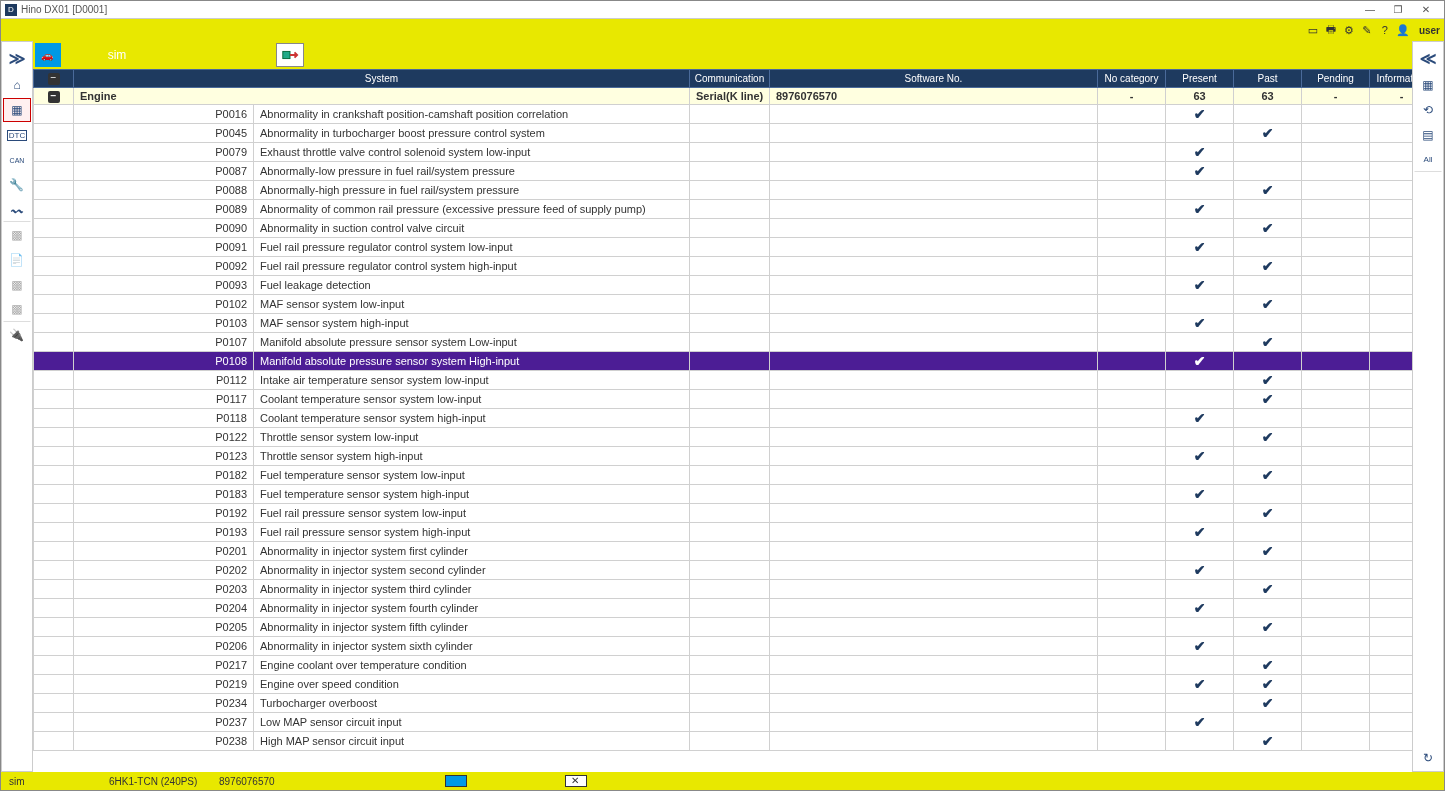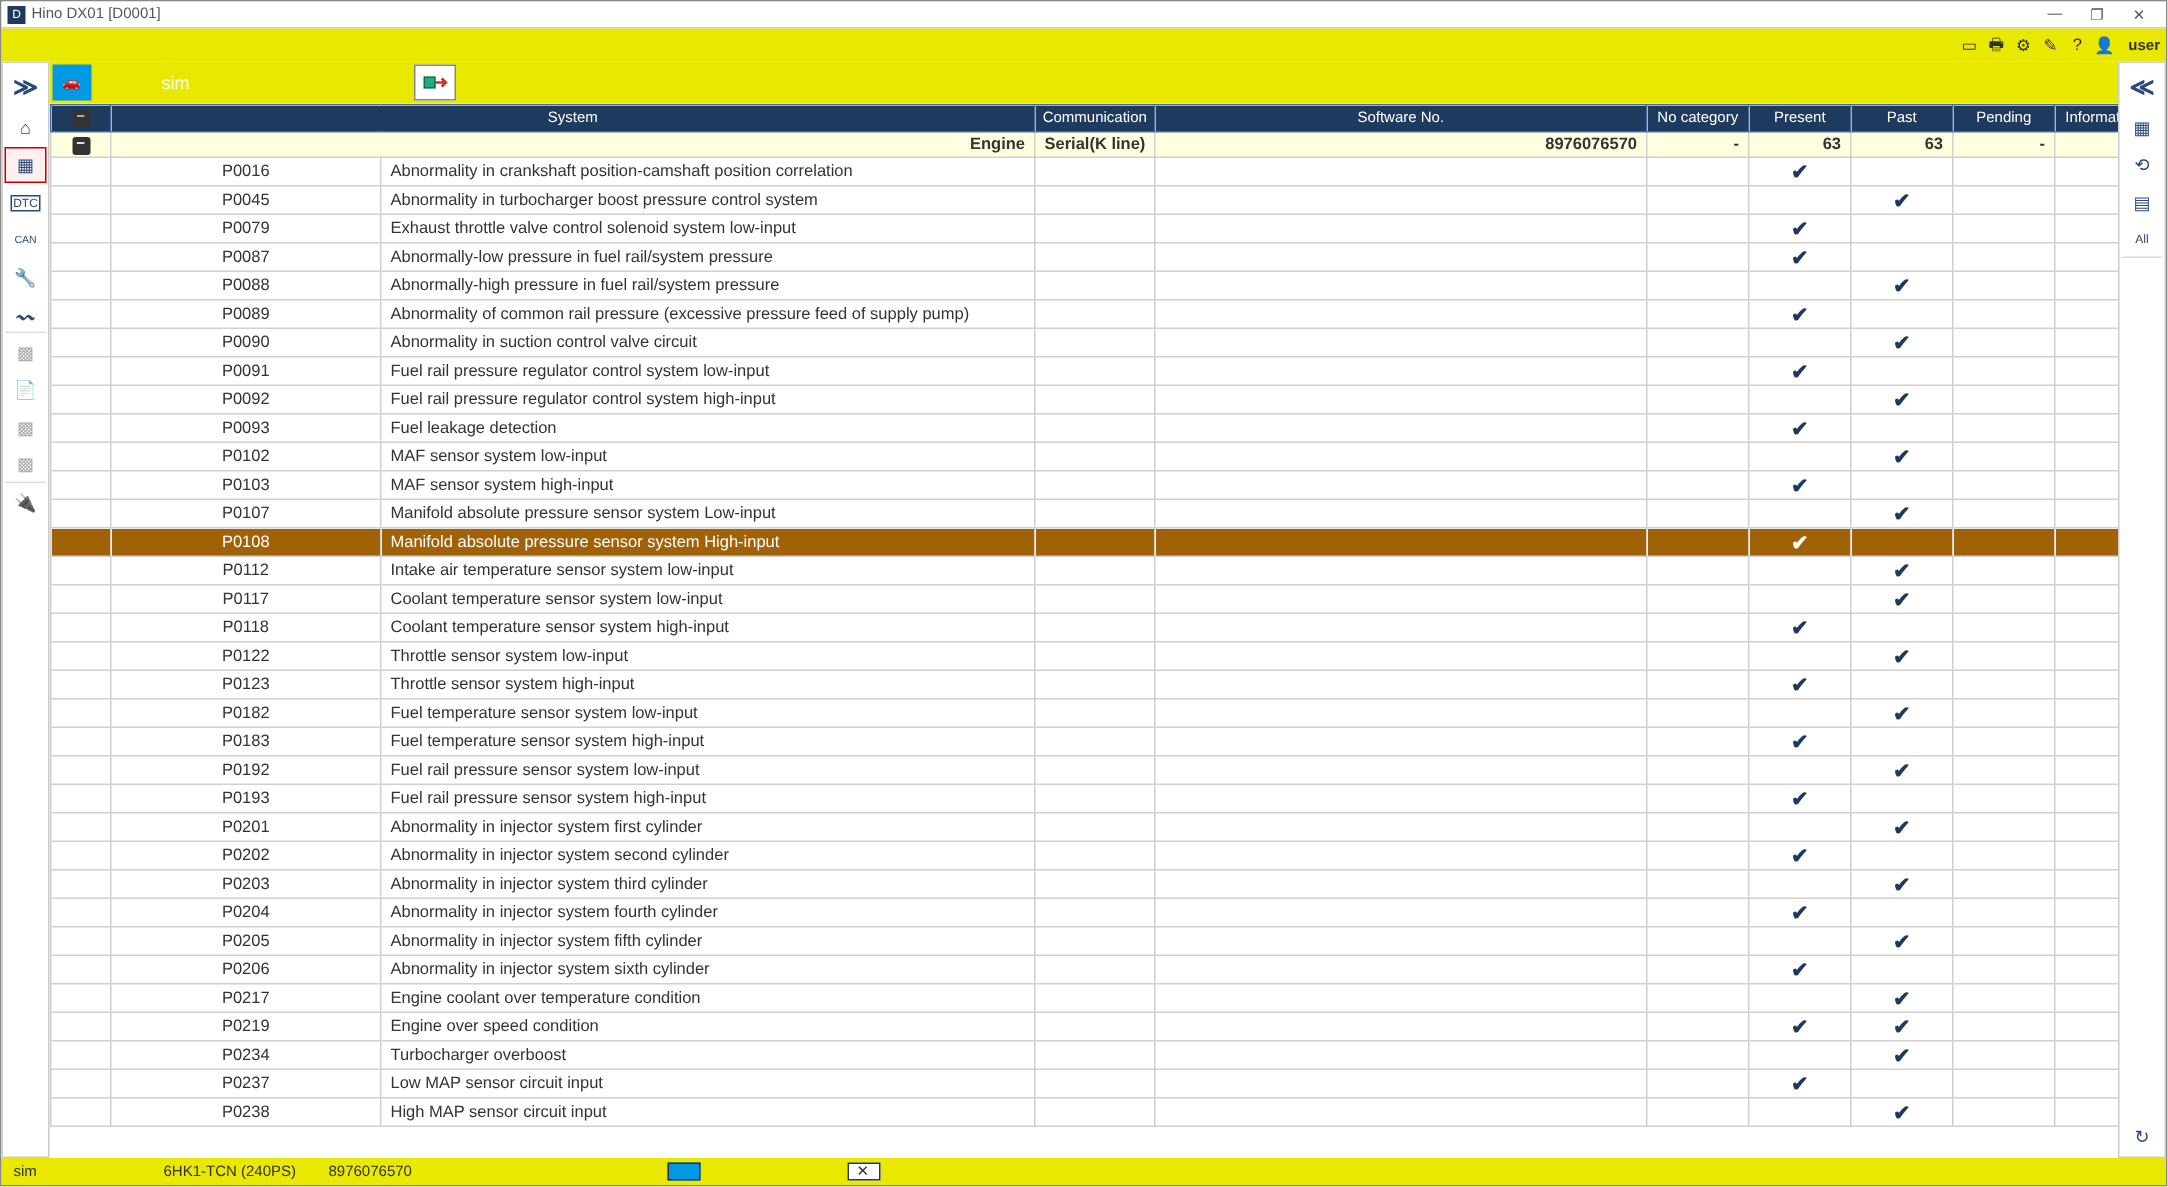--- a/index.html
+++ b/index.html
@@ -24,24 +24,24 @@
   .vinbtn { width: 26px; height: 24px; background: #0099e5; display: flex; align-items: center; justify-content: center; margin-right: 8px; color: #fff; font-size: 10px; }
   .vinlabel { color: #fff; font-size: 12px; margin-right: 12px; margin-top: 48px; }
   .vinval { color: #fff; font-size: 12px; }
   .vinaction { margin-left: 150px; width: 28px; height: 24px; background: #fff; border: 1px solid #888; display: flex; align-items: center; justify-content: center; }
   .vinaction svg { width: 18px; height: 18px; }
   .grid { flex: 1; overflow: auto; background: #fff; position: relative; }
   table { border-collapse: collapse; width: 100%; table-layout: fixed; }
   th { background: #1e3a5f; color: #fff; font-weight: normal; font-size: 10px; padding: 2px 4px; border: 1px solid #4a6a9a; text-align: center; position: sticky; top: 0; }
   td { border: 1px solid #d0d0d0; padding: 1px 6px; font-size: 11px; color: #333; height: 16px; white-space: nowrap; overflow: hidden; }
   td.center { text-align: center; }
-  td.code { text-align: center; }
-  tr.parent td { background: #ffffe0; font-weight: bold; text-align: right; }
+  td.code { text-align: right; }
+  tr.parent td { background: #ffffe0; font-weight: bold; }
   tr.parent td:first-child { text-align: center; }
-  tr.selected td { background: #a16207; color: #fff; }
+  tr.selected td { background: #4c1d95; color: #fff; }
   .collapse-btn { display: inline-block; width: 12px; height: 12px; background: #333; color: #fff; font-size: 10px; line-height: 10px; text-align: center; border-radius: 2px; }
   .check { color: #1e3a5f; font-size: 14px; font-weight: bold; }
   tr.selected .check { color: #fff; }
   .statusbar { height: 18px; background: #e8e800; display: flex; align-items: center; font-size: 10px; color: #333; }
   .statusbar > div { padding: 0 8px; }
   .st-ecu { width: 100px; }
   .st-model { width: 110px; }
   .st-sw { width: 120px; }
   .st-chip1 { width: 22px; height: 12px; background: #0099e5; border: 1px solid #333; margin: 0 4px; }
   .st-chip2 { width: 22px; height: 12px; background: #fff; border: 1px solid #333; margin: 0 4px; position: relative; }

